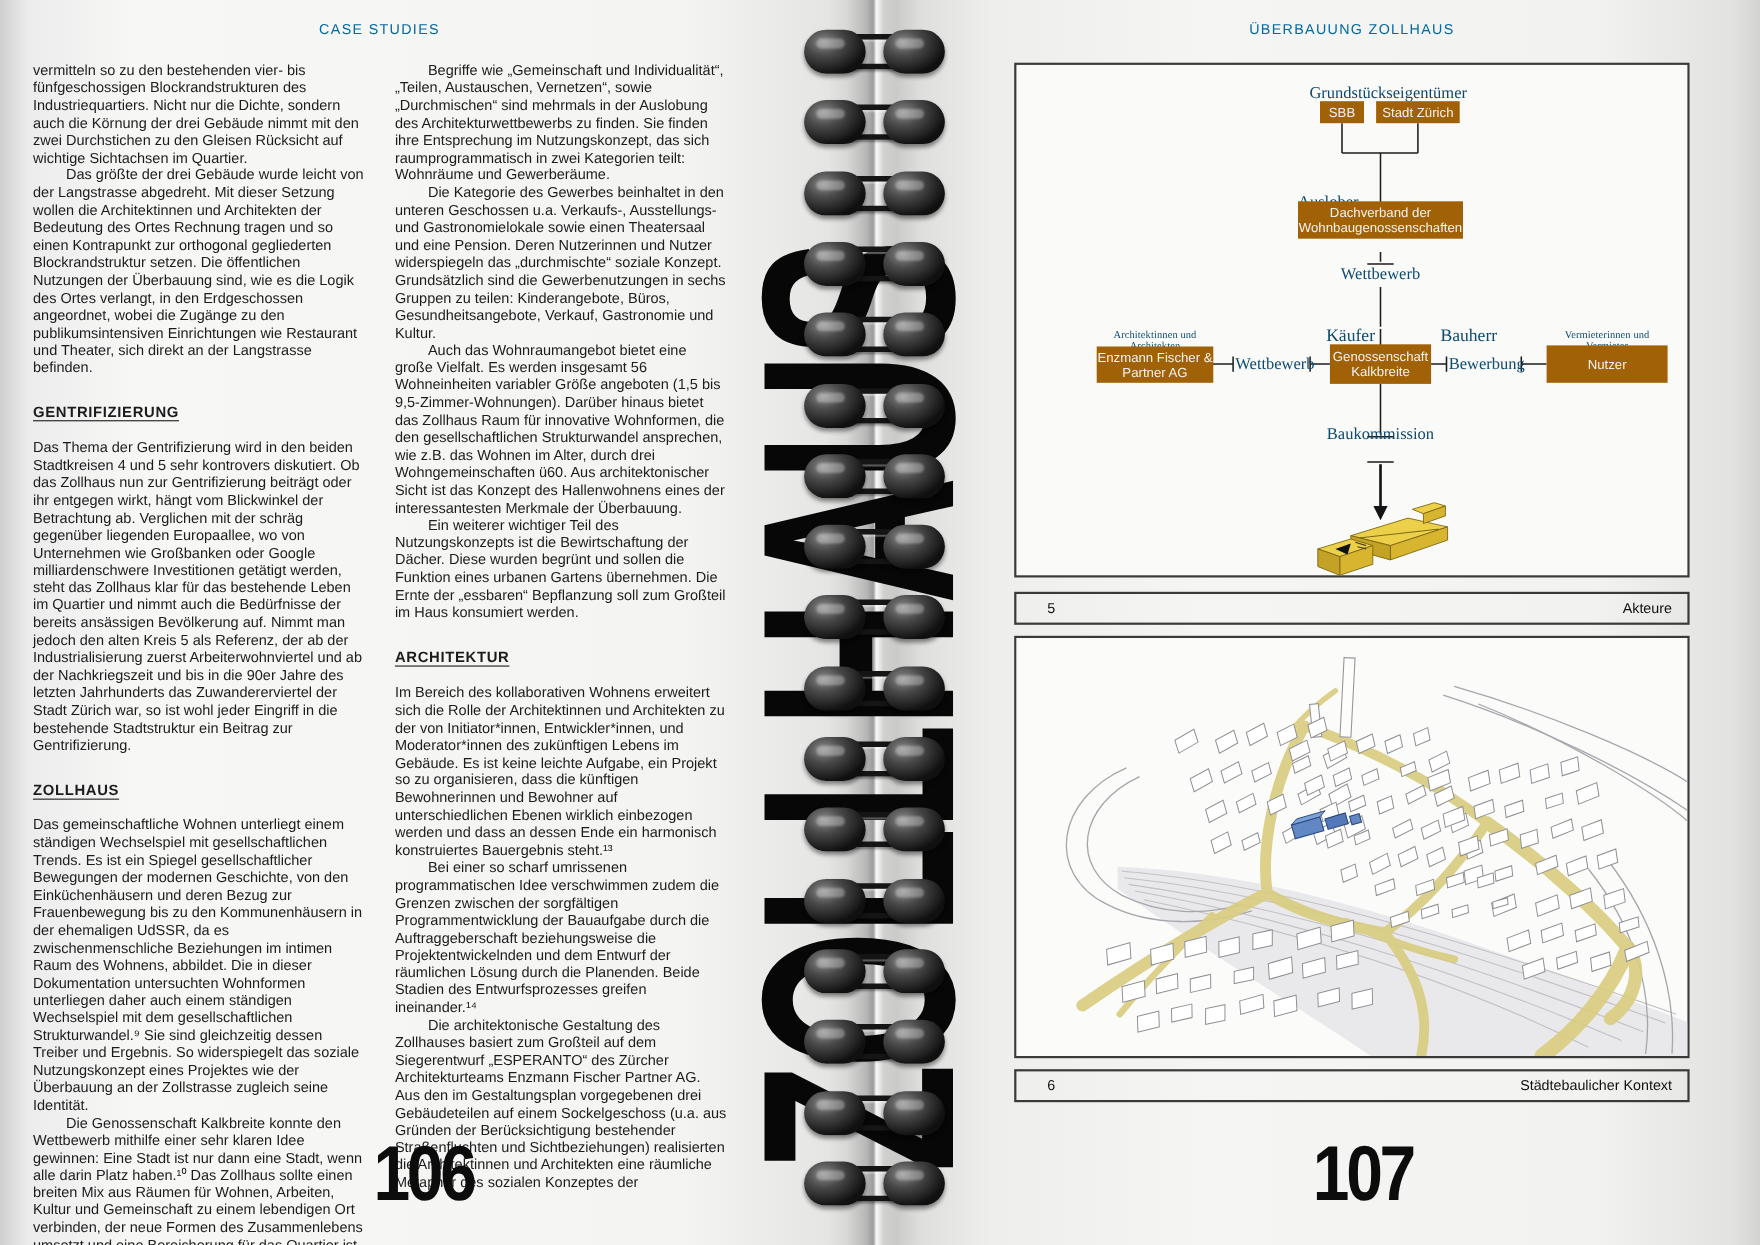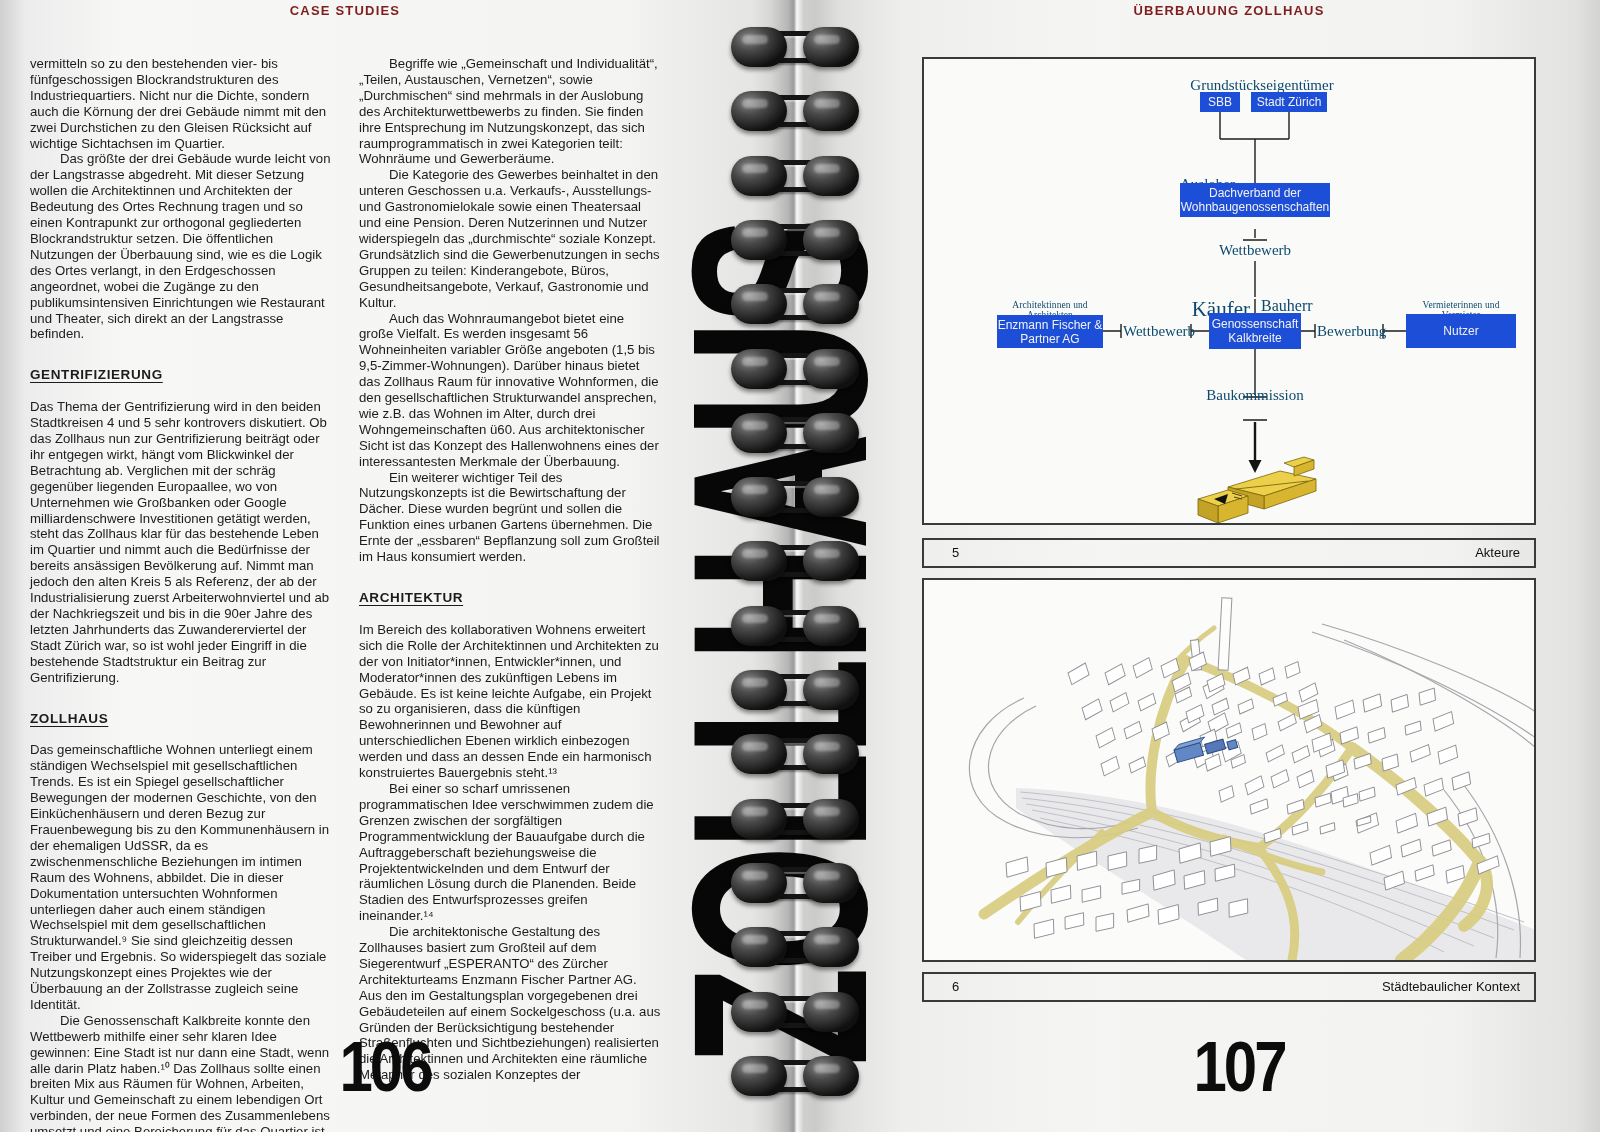--- a/index.html
+++ b/index.html
@@ -9,22 +9,22 @@
     font-family:"Liberation Sans", sans-serif;
     color:#1c1c1c;
     background:
       linear-gradient(to right,
         #cfcfcf 0px, #ececec 25px, #f7f7f6 120px, #f4f4f3 620px,
         #e3e3e2 770px, #c4c4c4 793px, #efefee 797px, #d9d9d8 815px,
         #eeeeed 900px, #f5f5f4 1100px, #f2f2f1 1450px, #e2e2e1 1575px, #d3d3d2 1600px);
   }
   
   .lp-header, .rp-header {
-    position:absolute; top:3px; font-size:13px; letter-spacing:1.2px;
-    text-align:center; font-weight:bold; color:#7f1d1d;
+    position:absolute; top:19px; font-size:13px; letter-spacing:1.2px;
+    text-align:center; font-weight:normal; color:#0369a1;
   }
   .lp-header { left:30px; width:630px; }
   .rp-header { left:922px; width:614px; }
   .lp-cols { position:absolute; left:30px; top:56px; width:632px; display:flex; gap:26px; }
   .col { width:303px; font-size:13.2px; line-height:15.9px; text-align:left; }
   .col p { margin:0; }
   .col p.ind { text-indent:30px; }
   .col h2 {
     font-size:13.5px; letter-spacing:0.6px; font-weight:bold;
     text-decoration:underline; text-underline-offset:3px;
@@ -75,21 +75,21 @@
     font-size:13px; line-height:26px; background:transparent; color:#111;
   }
   #capbar5 { top:538px; } #capbar6 { top:972px; }
   .capbar .num { position:absolute; left:28px; }
   .capbar .cap { position:absolute; right:14px; }
   
   #panel5 .dlabel { position:absolute; font-family:"Liberation Serif", serif; color:#0c4a6e; }
   .dl-lg { font-size:15px; }
   .dl-sm { font-size:9.5px; letter-spacing:0.1px; }
   .bbox {
-    position:absolute; background:#1d4ed8; color:#f2f2f2;
+    position:absolute; background:#a16207; color:#f2f2f2;
     font-size:12px; line-height:14px; text-align:center;
     display:flex; flex-direction:column; justify-content:center;
   }
   #diag-svg { position:absolute; left:0; top:0; }
   
   #map-svg { position:absolute; left:0; top:0; }
 </style>
 </head>
 <body>
 
@@ -248,22 +248,22 @@
     </div>
   <div class="bbox" style="left:327px; top:33px; width:76px; height:20px;">
       <span>Stadt Zürich</span>
     </div>
   <div class="dlabel dl-lg" style="left:256px; top:117px;">Auslober</div>
   <div class="bbox" style="left:256px; top:124px; width:150px; height:34px;">
     <span>Dachverband der</span>
     <span>Wohnbaugenossenschaften</span>
   </div>
   <div class="dlabel dl-lg" style="left:261px; top:183px; width:140px; text-align:center;">Wettbewerb</div>
-  <div class="dlabel dl-lg" style="left:226px; top:238px; width:100px; text-align:right; font-size:21px;">Käufer</div>
-  <div class="dlabel dl-lg" style="left:337px; top:238px; width:100px; font-size:16px;">Bauherr</div>
+  <div class="dlabel dl-lg" style="left:226px; top:238px; width:100px; text-align:right; font-size:16px;">Käufer</div>
+  <div class="dlabel dl-lg" style="left:337px; top:238px; width:100px; font-size:16px;text-align:right;">Bauherr</div>
   <div class="dlabel dl-sm" style="left:73px; top:241px; width:106px; text-align:center;">Architektinnen und Architekten</div>
   <div class="bbox" style="left:73px; top:256px; width:106px; height:33px;">
     <span>Enzmann Fischer &amp;</span>
     <span>Partner AG</span>
   </div>
   <div class="dlabel dl-lg" style="left:199px; top:264px; width:68px; text-align:center;">Wettbewerb</div>
   <div class="bbox" style="left:285px; top:254px; width:92px; height:36px;">
     <span>Genossenschaft</span>
     <span>Kalkbreite</span>
   </div>

